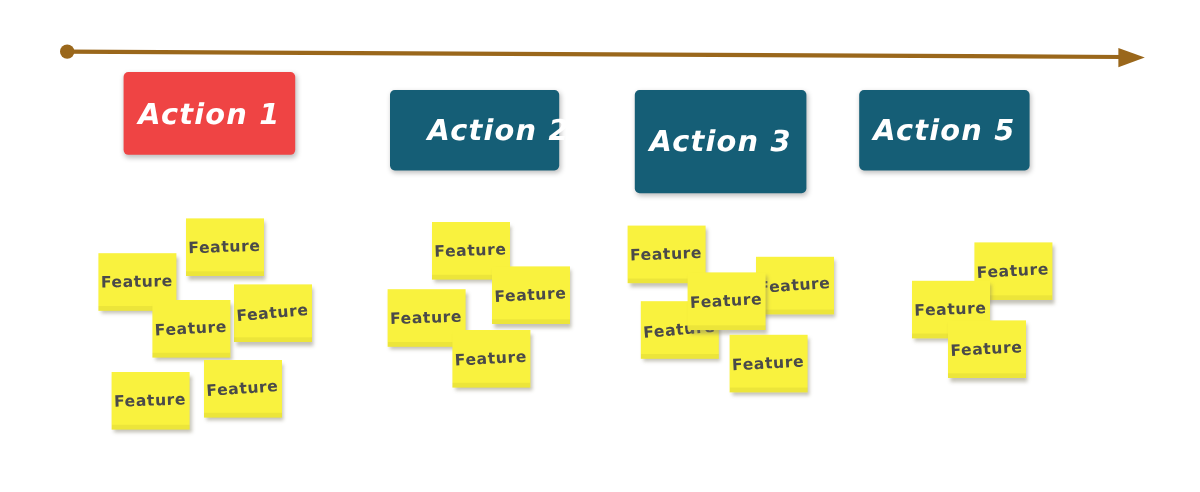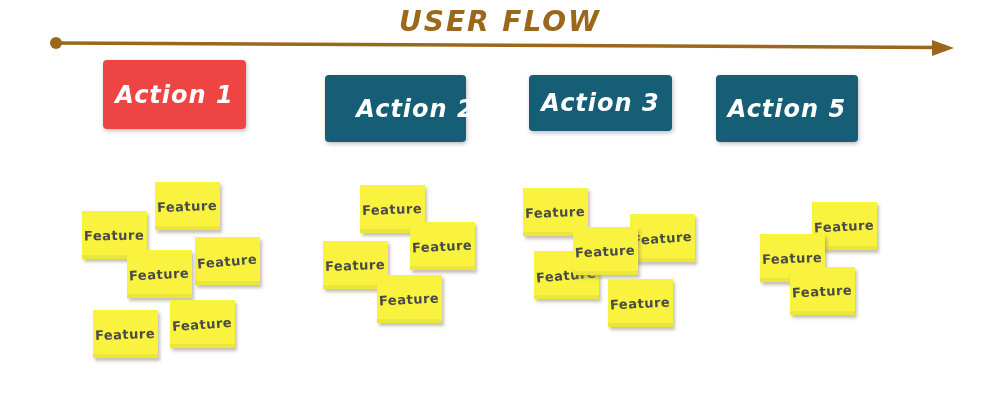--- a/index.html
+++ b/index.html
@@ -34,21 +34,20 @@
 <body>
 
 <div class="stage">
 
   <svg class="arrow-svg" xmlns="http://www.w3.org/2000/svg">
     <circle id="arrow-dot" r="6" cx="56" cy="43" fill="#9A671B"></circle>
     <line id="arrow-line" stroke-width="3.5" stroke-linecap="round" x1="56" y1="43" x2="936" y2="47.5" stroke="#9A671B"></line>
     <polygon id="arrow-head" points="954,48 932,40 932,56" fill="#9A671B"></polygon>
   </svg>
 
-  <div class="flow-title" style="color: rgb(154, 103, 27);">USER FLOW</div>
 
   <div id="board">
       <div class="action-box" style="left: 103px; top: 60px; width: 143px; height: 69px; background: #ef4444;">
         <span class="action-label" style="color: rgb(255, 255, 255);">Action 1</span>
       </div>
       <div class="note" style="left: 155px; top: 182px; width: 65px; height: 48px; background: rgb(249, 242, 62);">
         <span class="note-label" style="color: rgb(74, 74, 74); transform: rotate(-2deg);">Feature</span>
       </div>
       <div class="note" style="left: 82px; top: 211px; width: 65px; height: 48px; background: rgb(249, 242, 62);">
         <span class="note-label" style="color: rgb(74, 74, 74); transform: rotate(-1deg);">Feature</span>
@@ -73,21 +72,21 @@
       </div>
       <div class="note" style="left: 410px; top: 222px; width: 65px; height: 48px; background: rgb(249, 242, 62);">
         <span class="note-label" style="color: rgb(74, 74, 74); transform: rotate(-3deg);">Feature</span>
       </div>
       <div class="note" style="left: 323px; top: 241px; width: 65px; height: 48px; background: rgb(249, 242, 62);">
         <span class="note-label" style="color: rgb(74, 74, 74); transform: rotate(-2deg);">Feature</span>
       </div>
       <div class="note" style="left: 377px; top: 275px; width: 65px; height: 48px; background: rgb(249, 242, 62);">
         <span class="note-label" style="color: rgb(74, 74, 74); transform: rotate(-3deg);">Feature</span>
       </div>
-      <div class="action-box" style="left: 529px; top: 75px; width: 143px; height: 56px; background: rgb(21, 94, 118);">
+      <div class="action-box" style="left: 529px; top: 75px; width: 143px; height: 86px; background: rgb(21, 94, 118);">
         <span class="action-label" style="color: rgb(255, 255, 255);">Action 3</span>
       </div>
       <div class="note" style="left: 523px; top: 188px; width: 65px; height: 48px; background: rgb(249, 242, 62);">
         <span class="note-label" style="color: rgb(74, 74, 74); transform: rotate(-2deg);">Feature</span>
       </div>
       <div class="note" style="left: 630px; top: 214px; width: 65px; height: 48px; background: rgb(249, 242, 62);">
         <span class="note-label" style="color: rgb(74, 74, 74); transform: rotate(-4deg);">Feature</span>
       </div>
       <div class="note" style="left: 534px; top: 251px; width: 65px; height: 48px; background: rgb(249, 242, 62);">
         <span class="note-label" style="color: rgb(74, 74, 74); transform: rotate(-5deg);">Feature</span>

